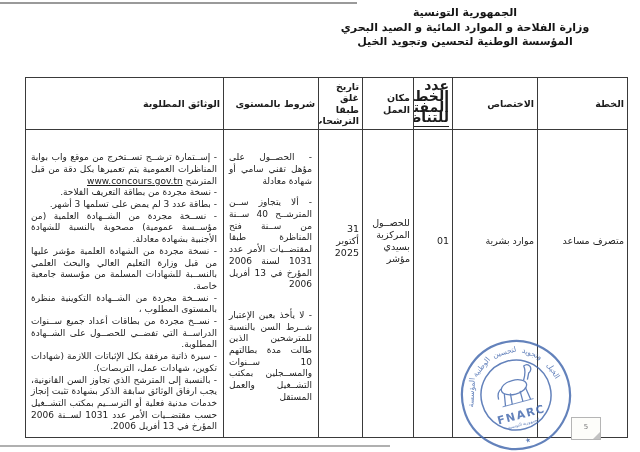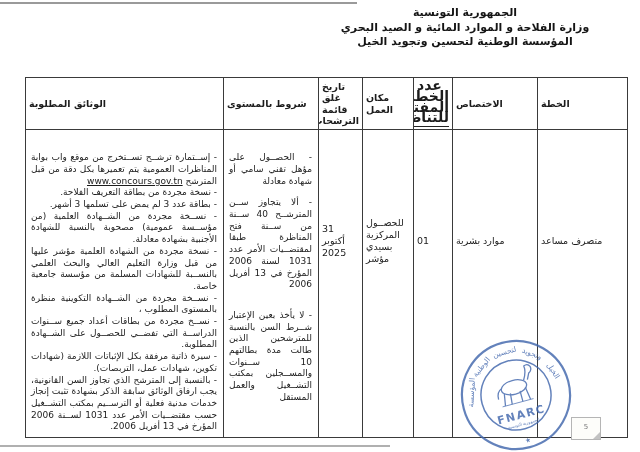--- a/index.html
+++ b/index.html
@@ -21,21 +21,21 @@
 
   
   table.main-table{
     position:absolute;top:77px;left:25px;width:602px;
     border-collapse:collapse;table-layout:fixed;
     direction:rtl;color:#1c1c1c;
   }
   .main-table th,.main-table td{
     border:1px solid #3a3a3a;
     padding:2px 3px;
-    vertical-align:middle;text-align:left;
+    vertical-align:middle;text-align:right;
     overflow:hidden;
   }
   .main-table thead tr{height:50px;}
   .main-table tbody tr{height:283px;}
   .main-table th{font-weight:bold;font-size:9.5px;line-height:11.5px;}
   th.th-posts{font-size:14px;line-height:10.8px;}
   td.simple-cell{font-size:9.5px;line-height:12px;padding-bottom:88px;}
   td.text-cell{
     vertical-align:top;text-align:justify;
     font-size:9px;line-height:11.7px;
@@ -96,21 +96,21 @@
       <th>الاختصاص</th>
       <th class="th-posts">
         <div>عدد</div>
         <div>الخطط</div>
         <div>المفتوحة</div>
         <div><span class="u-word">للتناظر</span></div>
       </th>
       <th>مكان العمل</th>
       <th>
         <div>تاريخ غلق</div>
-        <div>قائمة</div>
+        <div>طبقا</div>
         <div>الترشحات</div>
       </th>
       <th>شروط بالمستوى</th>
       <th>الوثائق المطلوبة</th>
     </tr>
   </thead>
   <tbody>
     <tr>
       <td class="simple-cell">متصرف مساعد</td>
       <td class="simple-cell">موارد بشرية</td>

